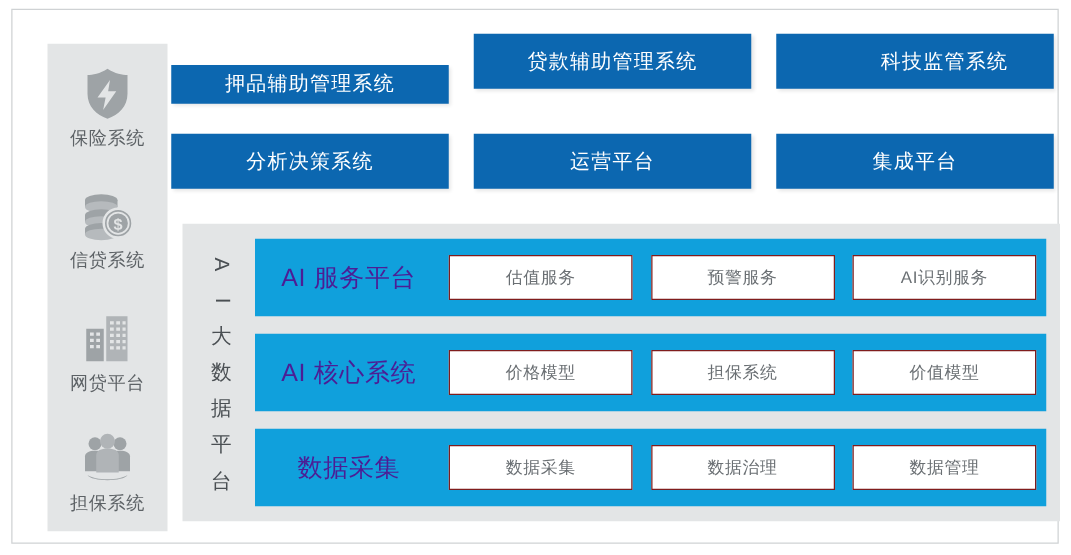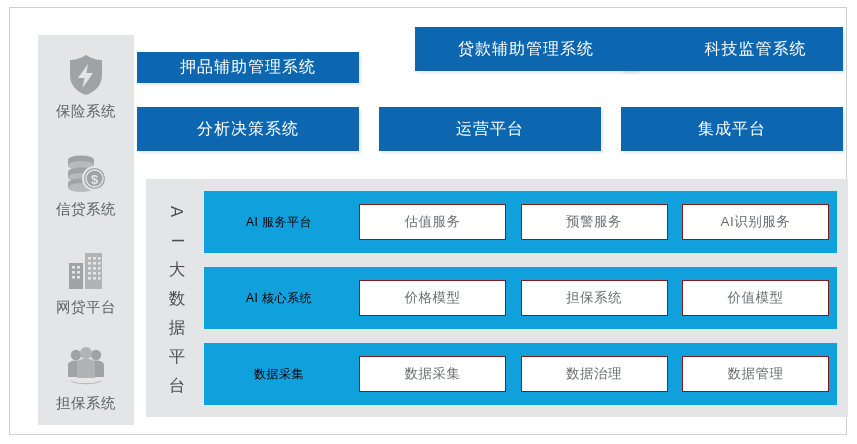--- a/index.html
+++ b/index.html
@@ -118,22 +118,22 @@
   }
   .cyan-row .row-title {
     position: absolute;
     left: 0;
     top: 0;
     width: 150px;
     height: 62px;
     display: flex;
     align-items: center;
     justify-content: center;
-    color: #000000;
-    font-size: 12px;
+    color: #4c1d95;
+    font-size: 20px;
     letter-spacing: 0.5px;
     white-space: nowrap;
   }
   .cards {
     position: absolute;
     left: 155px;
     top: 13px;
     width: 470px;
     height: 36px;
     display: flex;
@@ -237,21 +237,21 @@
             <path d="M6 35 C12 39.5 32 39.5 38 35 C35 40.5 9 40.5 6 35 Z" fill="#9ea3a6"></path>
           </svg>
         </span>
         <div class="side-label">担保系统</div>
       </div>
     </div>
 
     <div class="blue-box" style="left:127px; top:19px;  width:222px; height:31px;margin-top:25px;">
       <span>押品辅助管理系统</span>
     </div>
-    <div class="blue-box" style="left:369px; top:19px;  width:222px; height:44px;margin-left:36px;">
+    <div class="blue-box" style="left:369px; top:19px;  width:222px; height:44px;">
       <span>贷款辅助管理系统</span>
     </div>
     <div class="blue-box" style="left:611px; top:19px;  width:222px; height:44px;padding-left:47px;">
       <span>科技监管系统</span>
     </div>
 
     <div class="blue-box" style="left:369px; top:99px; width:222px; height:44px;">
       <span>运营平台</span>
     </div>
     <div class="blue-box" style="left:127px; top:99px; width:222px; height:44px;">

